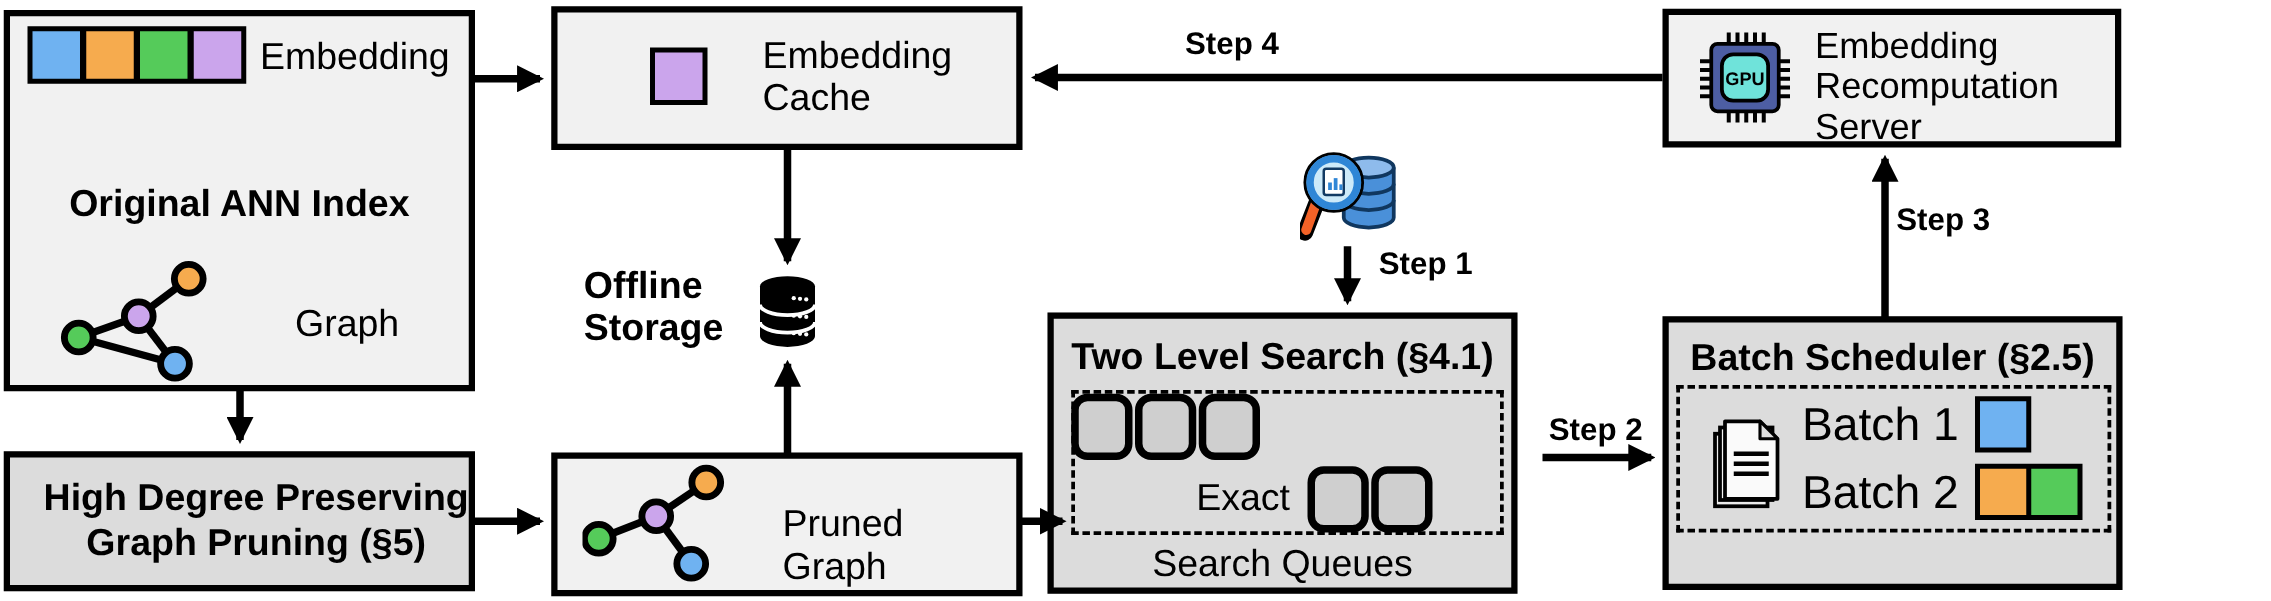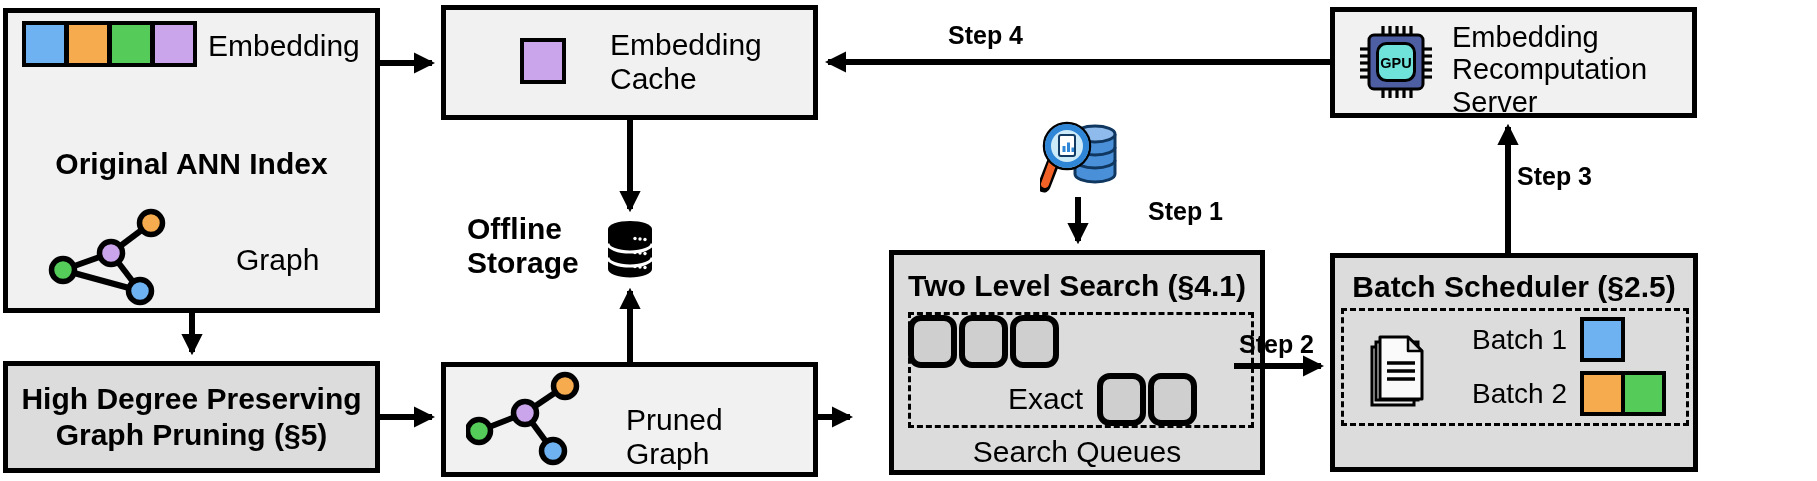--- a/index.html
+++ b/index.html
@@ -24,21 +24,21 @@
 
   
   .tls-rows { position:absolute; left:14px; top:57px; width:346px; height:116px; display:flex; flex-direction:column; }
   .tls-row  { flex:1; display:flex; align-items:center; }
   .tls-label{ width:175px; text-align:right; font-size:30px; margin-right:14px; }
   .slots { display:flex; gap:2px; }
   .slot  { width:37px; height:41px; border:6px solid #000; border-radius:13px; background:#cfcfcf; box-sizing:content-box; }
 
   
   .batch-row { position:absolute; display:flex; align-items:center; left:58px; }
-  .batch-label { width:165px; text-align:right; font-size:28px; margin-right:13px; }
+  .batch-label { width:165px; text-align:right; font-size:37px; margin-right:13px; }
   .batch-frame { display:flex; background:#000; padding:4px; gap:4px; }
 
   svg.overlay { position:absolute; left:0; top:0; pointer-events:none; }
   svg.icon { position:absolute; }
 </style>
 </head>
 <body>
 
 <div id="canvas">
 
@@ -137,21 +137,21 @@
     <line x1="13" y1="47" x2="4" y2="70" stroke="#000" stroke-width="13" stroke-linecap="round"></line>
     <line x1="13" y1="46" x2="5" y2="68" stroke="#f26227" stroke-width="8" stroke-linecap="round"></line>
     <circle cx="27" cy="30" r="23" fill="#cdeaf9" stroke="#000" stroke-width="2.5"></circle>
     <circle cx="27" cy="30" r="19" fill="#cdeaf9" stroke="#2f86d6" stroke-width="6"></circle>
     <rect x="19" y="19" width="16" height="21" rx="2" fill="#fff" stroke="#123a63" stroke-width="2"></rect>
     <rect x="22.5" y="30" width="3" height="6" fill="#2f86d6"></rect>
     <rect x="27" y="26.5" width="3" height="9.5" fill="#2f86d6"></rect>
     <rect x="31.5" y="31.5" width="2.5" height="4.5" fill="#2f86d6"></rect>
   </svg>
 
-  <div class="box dark" style="left:3px; top:361px; width:377px; height:112px; display:flex; align-items:center; justify-content:center;">
+  <div class="box dark" style="left:3px; top:361px; width:377px; height:112px; display:flex; align-items:center; justify-content:flex-end;">
     <div class="bold" style="font-size:30px; line-height:1.2; text-align:center; white-space:pre-line;">High Degree Preserving
 Graph Pruning (§5)</div>
   </div>
 
   <div class="box light" style="left:441px; top:362px; width:377px; height:115px;padding-left:44px;">
     <svg class="icon" style="left:20px; top:2px;" width="135" height="100" viewBox="0 0 135 100">
       <g stroke="#000" stroke-width="6">
         <line x1="59" y1="44" x2="99" y2="17"></line>
         <line x1="59" y1="44" x2="13" y2="62"></line>
         <line x1="59" y1="44" x2="87" y2="82"></line>
@@ -159,21 +159,21 @@
       <g stroke="#000" stroke-width="5.5">
         <circle cx="99" cy="17" r="11.5" fill="#f6ab4e"></circle>
         <circle cx="59" cy="44" r="11.5" fill="#cba5ec"></circle>
         <circle cx="13" cy="62" r="11.5" fill="#55cb5a"></circle>
         <circle cx="87" cy="82" r="11.5" fill="#6fb2f1"></circle>
       </g>
     </svg>
     <div class="lbl" style="left:180px; top:36px;">Pruned Graph</div>
   </div>
 
-  <div class="box dark" style="left:889px; top:250px; width:376px; height:225px;">
+  <div class="box dark" style="left:838px; top:250px; width:376px; height:225px;">
     <div class="lbl bold center" style="top:14px;">Two Level Search (§4.1)</div>
     <div class="dashed" style="left:14px; top:57px; width:346px; height:116px;"></div>
     <div class="tls-rows">
       <div class="tls-row">
         <div class="slots">
           <div class="slot"></div>
           <div class="slot"></div>
           <div class="slot"></div>
         </div>
       </div>
@@ -211,21 +211,21 @@
       <div class="batch-row" style="top:60px;">
         <div class="batch-label">Batch 2</div>
         <div class="batch-frame">
           <div class="swatch small" style="background-color: rgb(246, 171, 78);"></div>
           <div class="swatch small" style="background-color: rgb(85, 203, 90);"></div>
         </div>
       </div>
     </div>
   </div>
 
-  <div class="step" style="left:1103px; top:197px;margin-left:45px;">Step 1</div>
+  <div class="step" style="left:1103px; top:197px;">Step 1</div>
   <div class="step" style="left:1239px; top:330px;">Step 2</div>
   <div class="step" style="left:1517px; top:162px;">Step 3</div>
   <div class="step" style="left:948px;  top:21px;">Step 4</div>
 
   <svg class="overlay" width="1817" height="481" viewBox="0 0 1817 481">
     <defs>
       <marker id="ah" viewBox="0 0 10 10" refX="8.5" refY="5" markerWidth="3.6" markerHeight="3.6" orient="auto-start-reverse">
         <path d="M0 0 L10 5 L0 10 z" fill="#000"></path>
       </marker>
     </defs>

